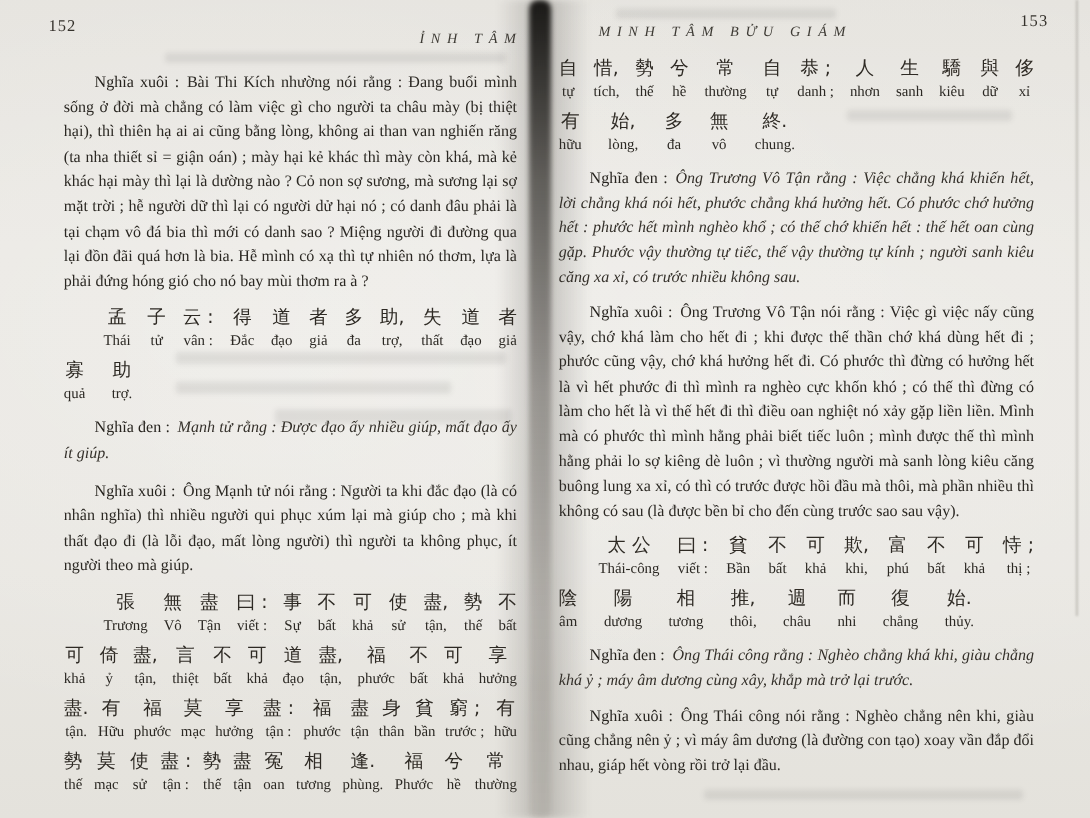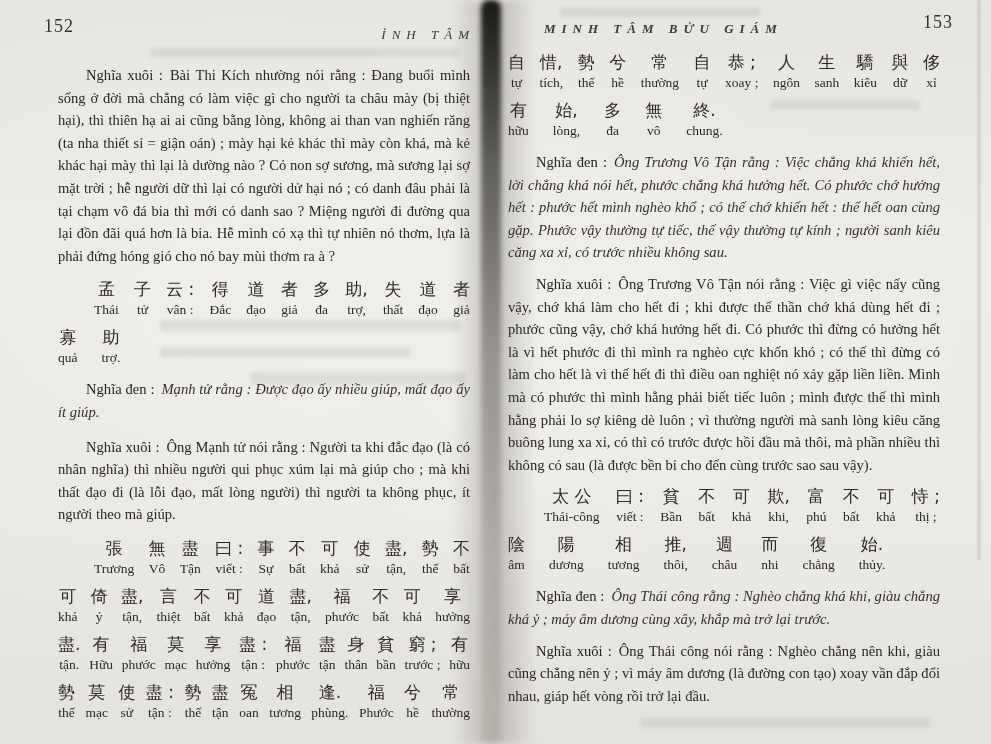--- a/index.html
+++ b/index.html
@@ -10,29 +10,29 @@
       radial-gradient(ellipse at 75% 45%, rgba(255,255,255,.22), rgba(0,0,0,0) 65%),
       linear-gradient(to bottom, #e6e4df, #eae8e3 30%, #e9e7e2 70%, #e4e2dc);
     font-family:"Liberation Serif", serif;color:#2b2823;
   }
   .page{position:absolute;top:0;height:744px;}
   .page-left{left:0;width:487px;}
   .page-right{left:504px;width:487px;}
   .content{position:relative;}
   .page-left .content{margin:64px 14px 0 58px;width:412px;}
   .page-right .content{margin:52px 48px 0 4px;width:432px;}
-  .pagenum{position:absolute;font-size:18px;color:#35322c;letter-spacing:1px;}
+  .pagenum{position:absolute;font-size:15px;color:#35322c;letter-spacing:1px;}
   .pagenum-left{left:44px;top:16px;}
   .pagenum-right{right:38px;top:12px;}
   .running-header{
     position:absolute;font-style:italic;font-size:13px;letter-spacing:6px;
     color:#3d3a34;white-space:nowrap;
   }
   .rh-left{right:12px;top:27px;}
-  .rh-right{left:40px;top:21px;font-weight:bold;}
+  .rh-right{left:40px;top:21px;}
   .para{
     margin:0 0 12px 0;font-size:14.6px;line-height:22.6px;text-align:justify;
     text-indent:28px;
   }
   .page-right .para{margin-bottom:9px;}
   .para.italic span.txt{font-style:italic;color:#34302a;}
   .lbl{font-weight:normal;font-style:normal;color:#26231e;margin-right:7px;}
   .cjk-block{margin:10px 0 12px 0;}
   .cjk-row{display:flex;gap:24px;margin:2px 0 9px 0;}
   .cjk-row.j{justify-content:space-between;gap:0;}
@@ -386,25 +386,25 @@
             <span class="pair">
               <span class="cn">常</span>
               <span class="vi">thường</span>
             </span>
             <span class="pair">
               <span class="cn">自</span>
               <span class="vi">tự</span>
             </span>
             <span class="pair">
               <span class="cn">恭 ;</span>
-              <span class="vi">xoay ;</span>
+              <span class="vi">danh ;</span>
             </span>
             <span class="pair">
               <span class="cn">人</span>
-              <span class="vi">ngôn</span>
+              <span class="vi">nhơn</span>
             </span>
             <span class="pair">
               <span class="cn">生</span>
               <span class="vi">sanh</span>
             </span>
             <span class="pair">
               <span class="cn">驕</span>
               <span class="vi">kiêu</span>
             </span>
             <span class="pair">

